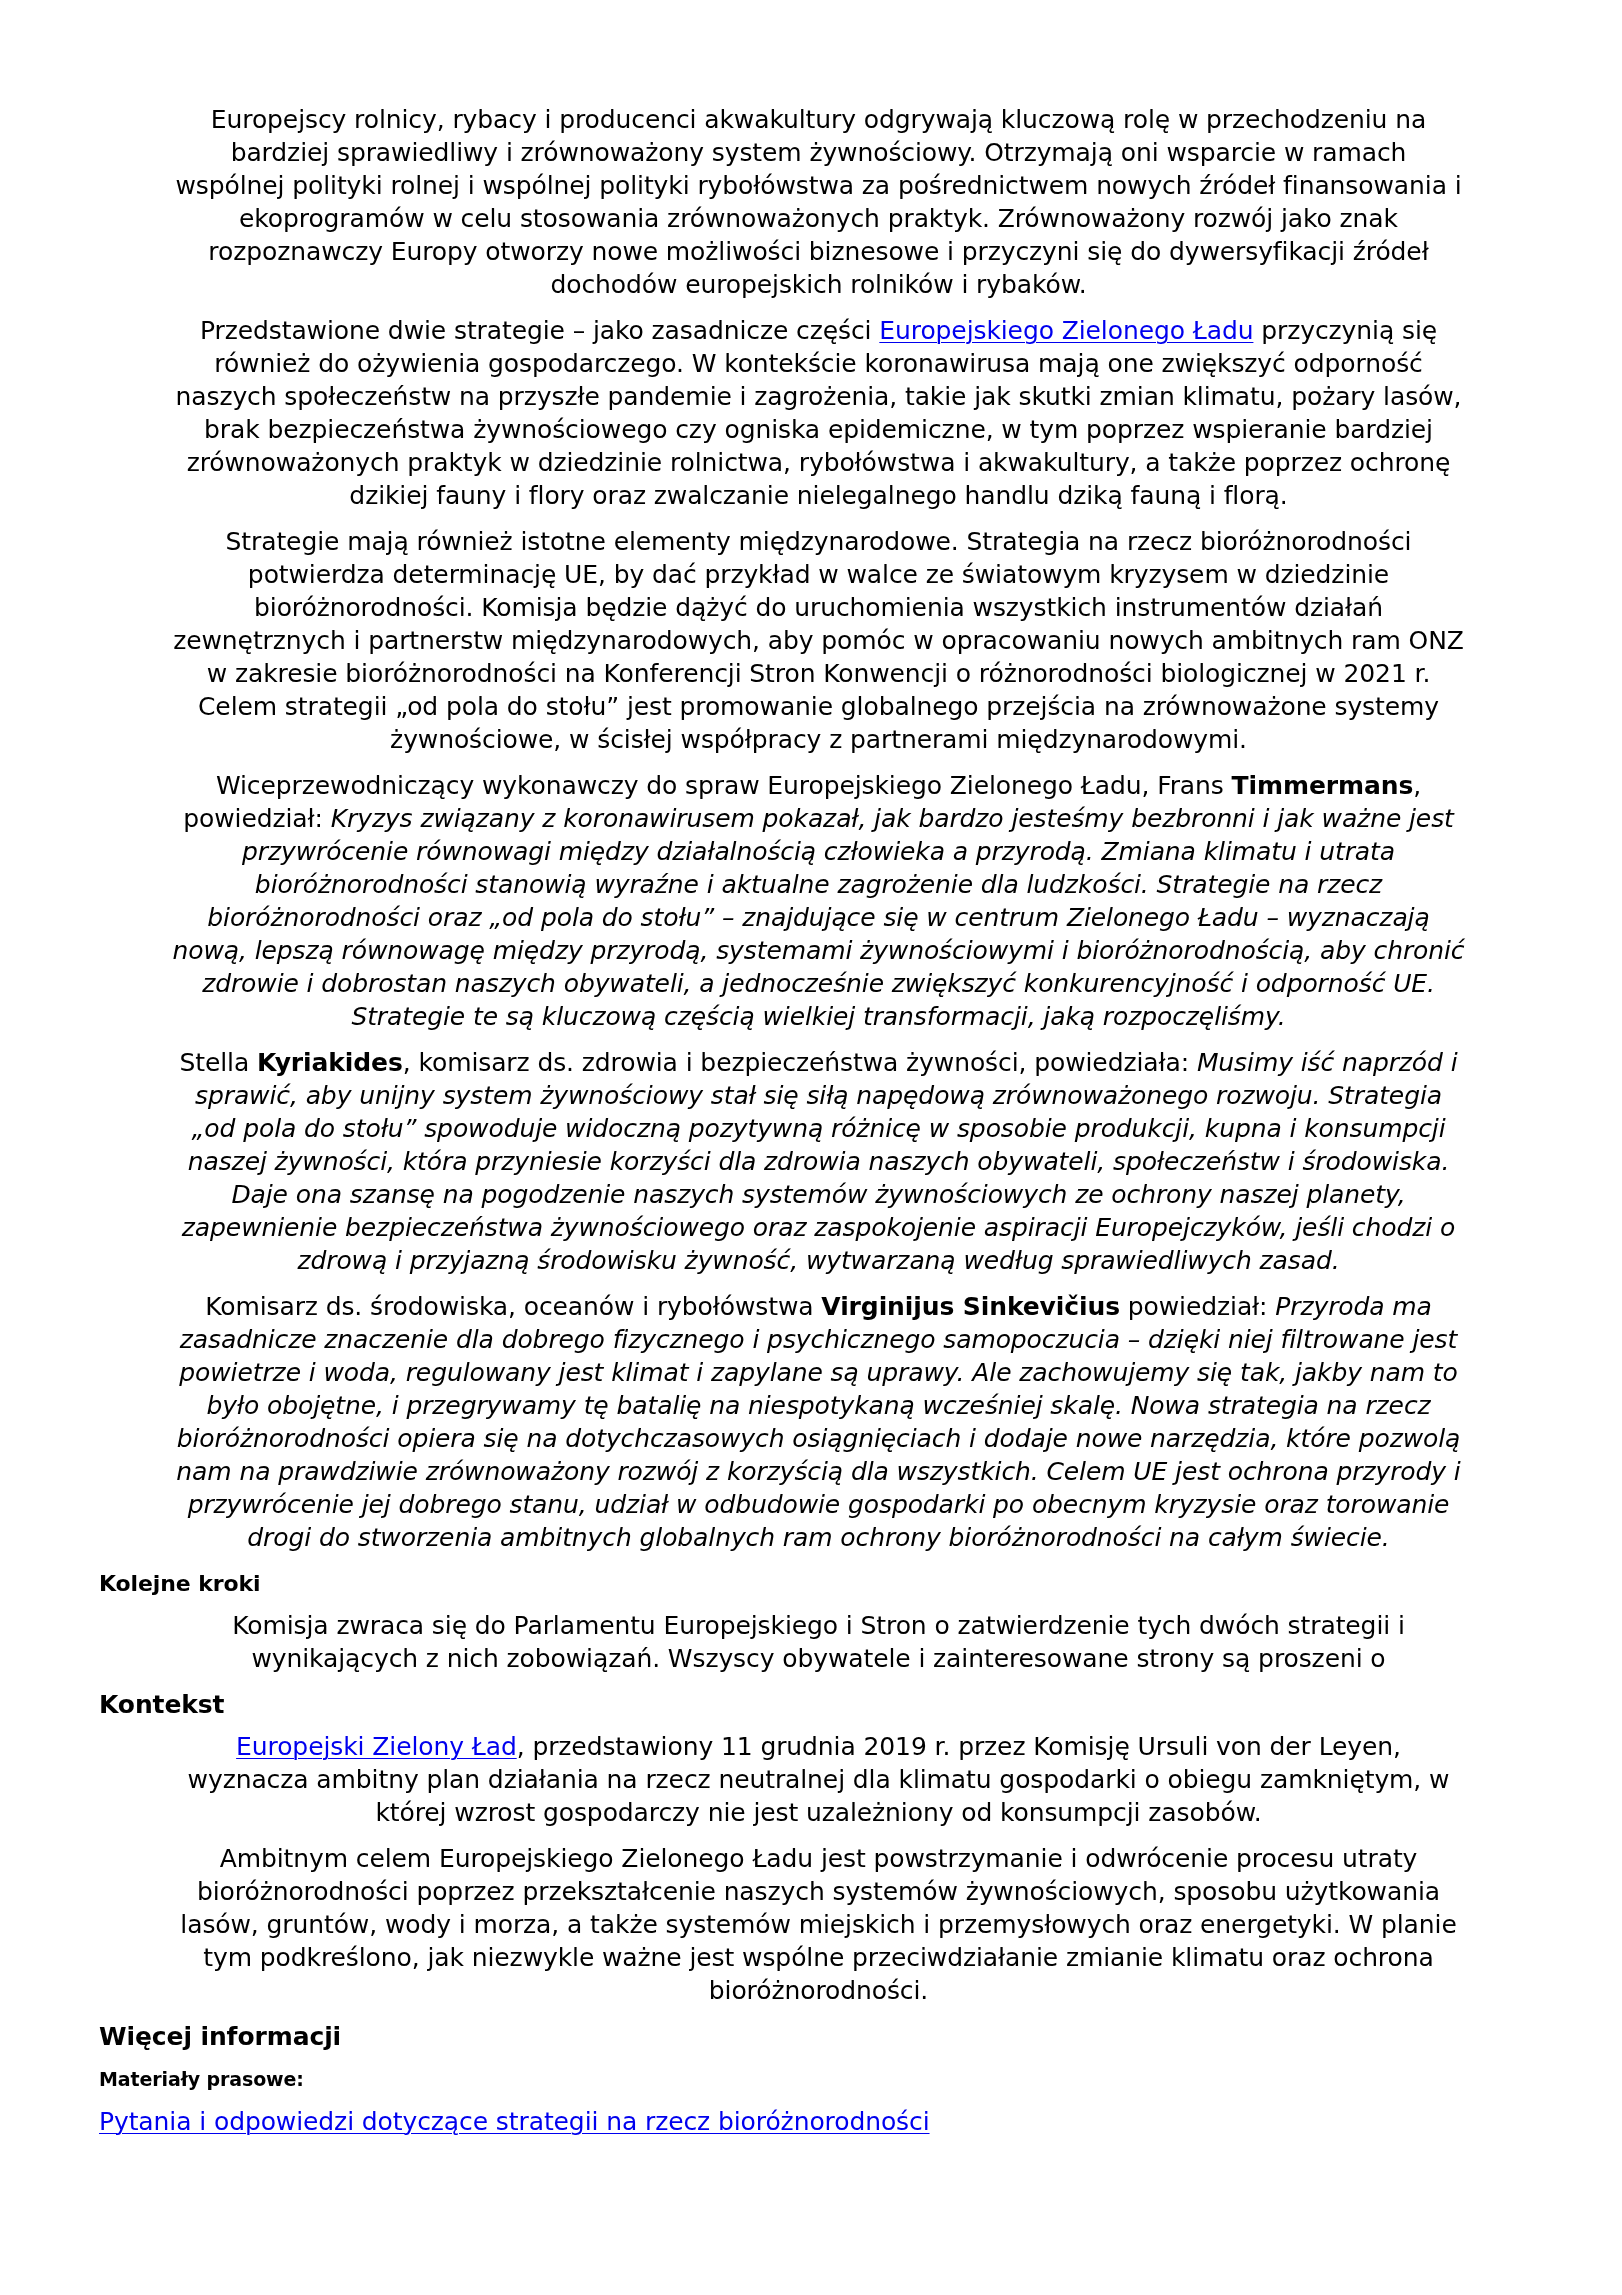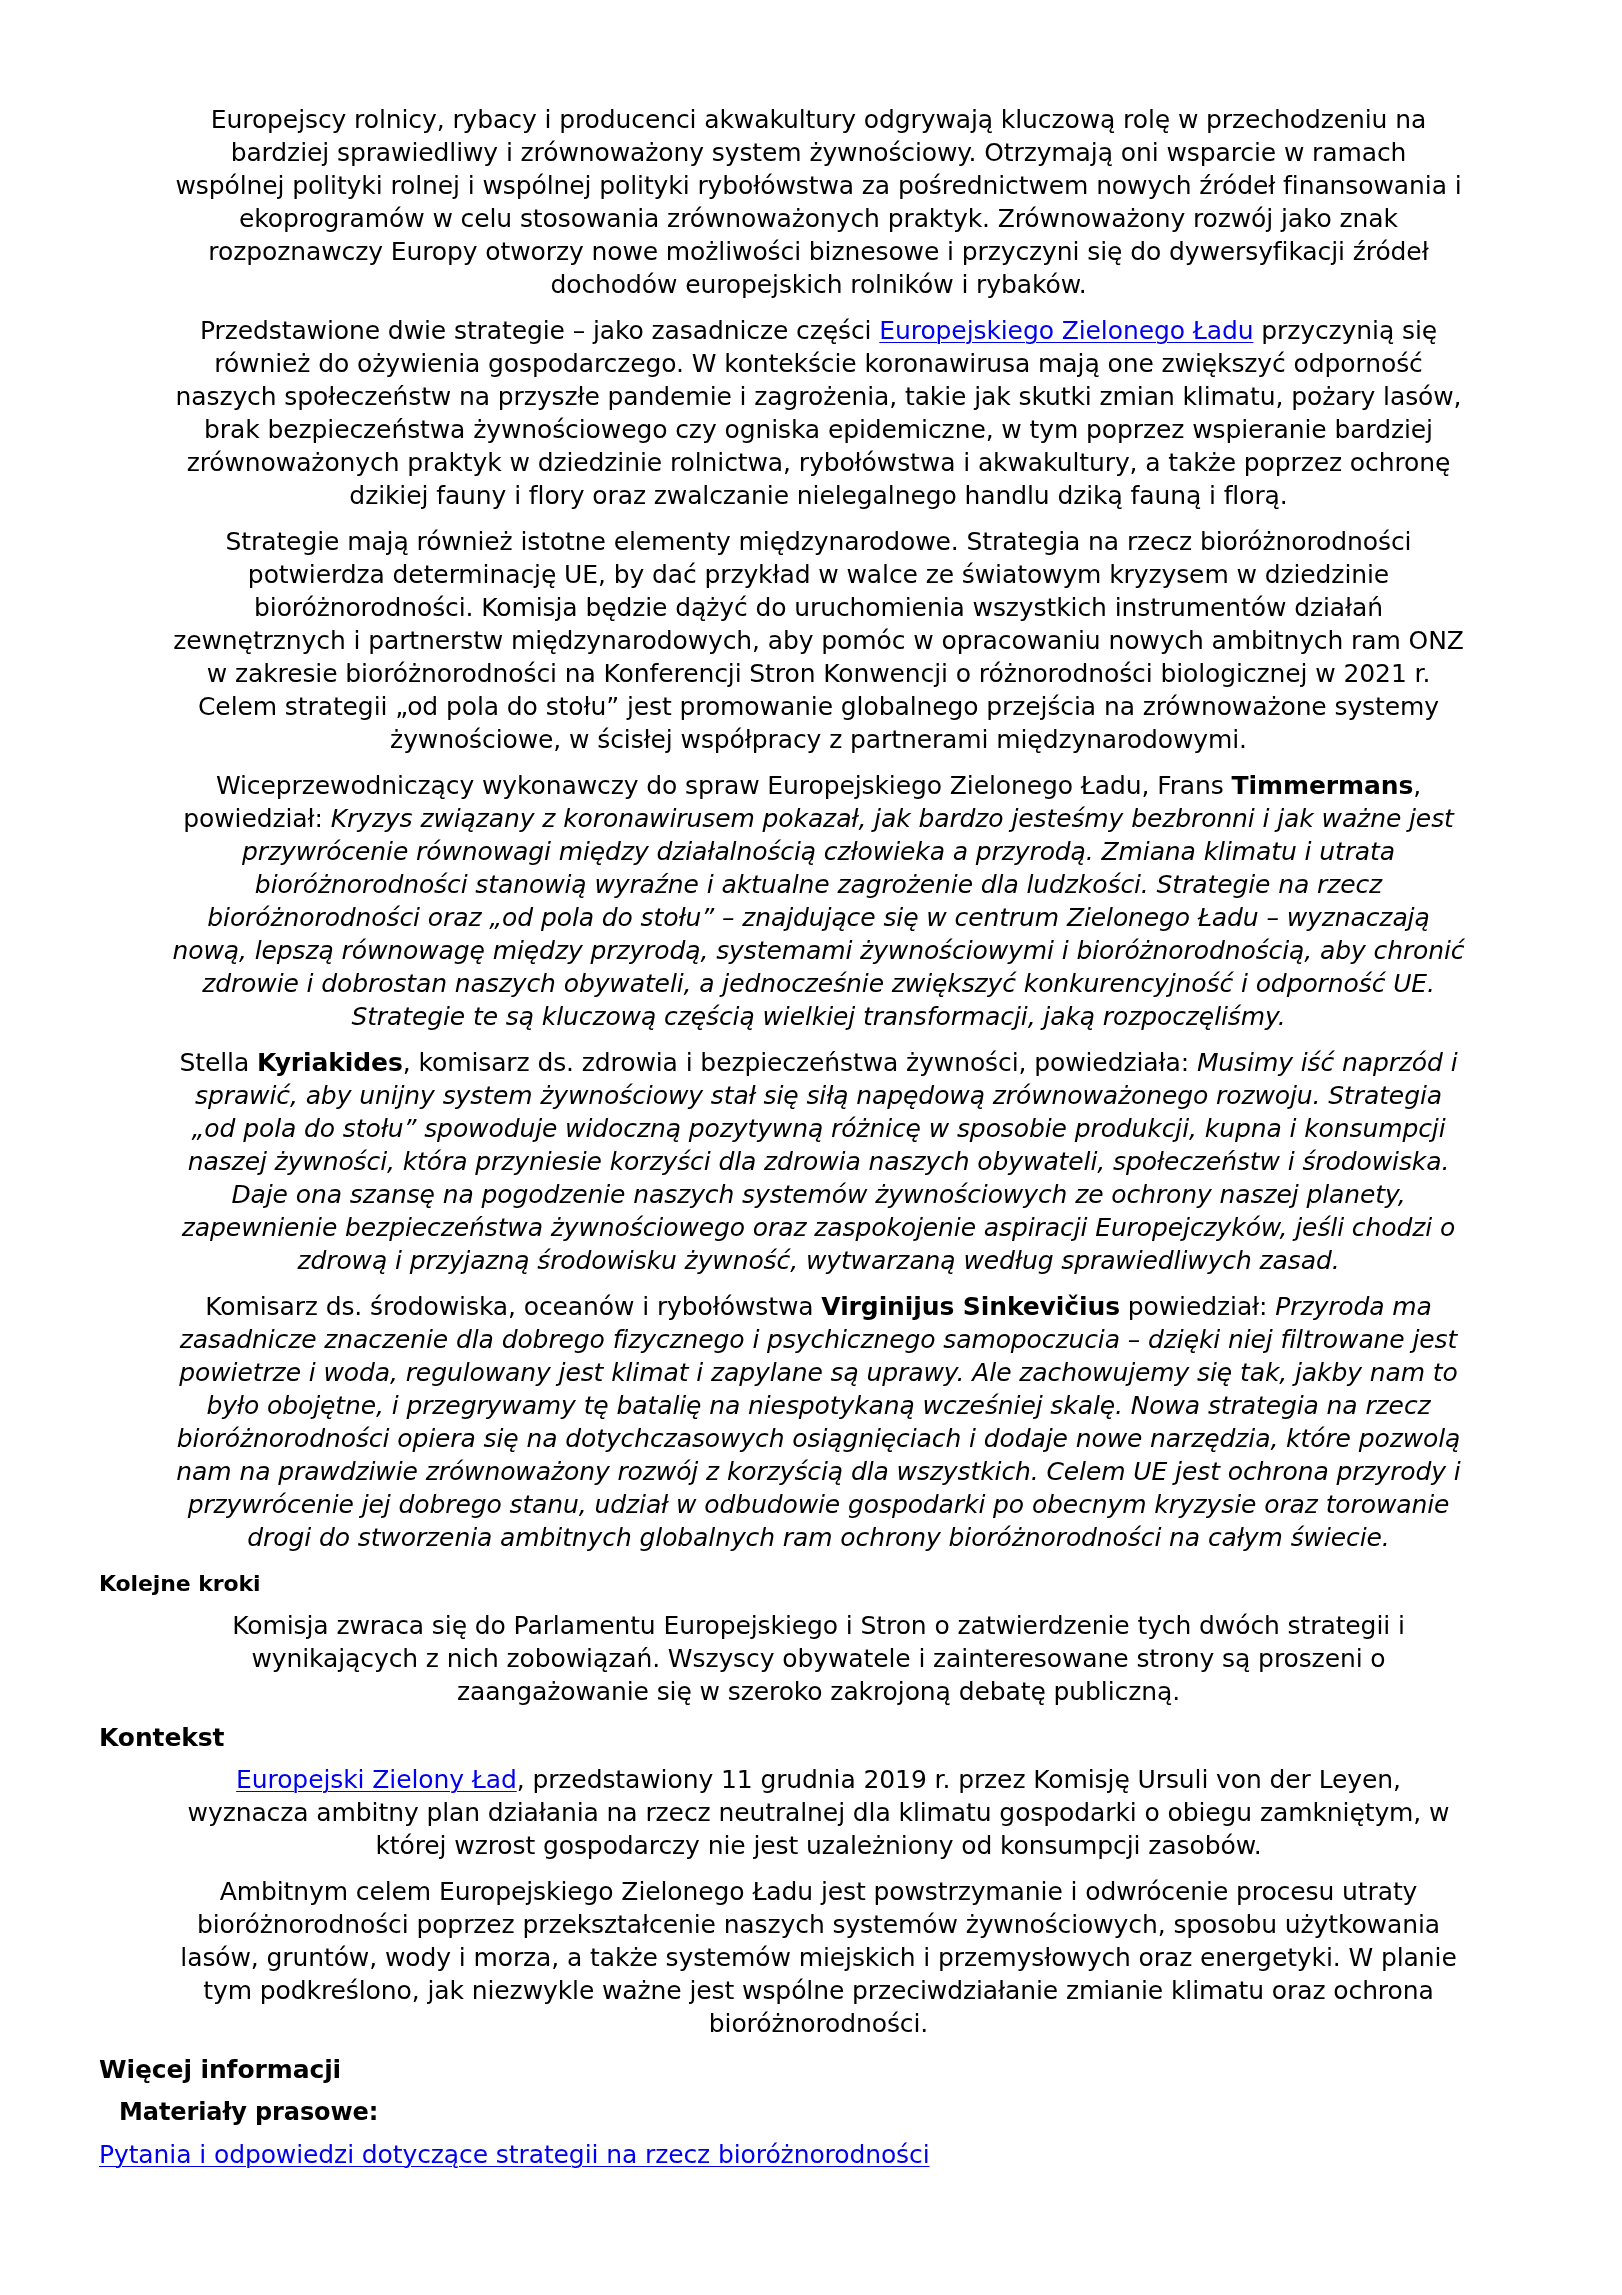--- a/index.html
+++ b/index.html
@@ -98,37 +98,36 @@
     <em class="line">bioróżnorodności opiera się na dotychczasowych osiągnięciach i dodaje nowe narzędzia, które pozwolą</em>
     <em class="line">nam na prawdziwie zrównoważony rozwój z korzyścią dla wszystkich. Celem UE jest ochrona przyrody i</em>
     <em class="line">przywrócenie jej dobrego stanu, udział w odbudowie gospodarki po obecnym kryzysie oraz torowanie</em>
     <em class="line">drogi do stworzenia ambitnych globalnych ram ochrony bioróżnorodności na całym świecie.</em>
   </p>
 
   <h2 class="heading heading-tight" style="font-size:22px;line-height:33px;">Kolejne kroki</h2>
   <p class="para">
     <span class="line">Komisja zwraca się do Parlamentu Europejskiego i Stron o zatwierdzenie tych dwóch strategii i</span>
     <span class="line">wynikających z nich zobowiązań. Wszyscy obywatele i zainteresowane strony są proszeni o</span>
-    <span class="line">zaangażowanie się w szeroko zakrojoną debatę publiczną.</span>
   </p>
 
   <h2 class="heading heading-tight" style="font-size:25px;line-height:33px;">Kontekst</h2>
   <p class="para">
     <span class="line"><a class="link" href="#">Europejski Zielony Ład</a><span>, przedstawiony 11 grudnia 2019 r. przez Komisję Ursuli von der Leyen,</span></span>
     <span class="line">wyznacza ambitny plan działania na rzecz neutralnej dla klimatu gospodarki o obiegu zamkniętym, w</span>
     <span class="line">której wzrost gospodarczy nie jest uzależniony od konsumpcji zasobów.</span>
   </p>
   <p class="para">
     <span class="line">Ambitnym celem Europejskiego Zielonego Ładu jest powstrzymanie i odwrócenie procesu utraty</span>
     <span class="line">bioróżnorodności poprzez przekształcenie naszych systemów żywnościowych, sposobu użytkowania</span>
     <span class="line">lasów, gruntów, wody i morza, a także systemów miejskich i przemysłowych oraz energetyki. W planie</span>
     <span class="line">tym podkreślono, jak niezwykle ważne jest wspólne przeciwdziałanie zmianie klimatu oraz ochrona</span>
     <span class="line">bioróżnorodności.</span>
   </p>
 
   <h2 class="heading heading-tight" style="font-size:25px;line-height:33px;">Więcej informacji</h2>
-  <h3 class="heading heading-tight" style="font-size:24px;line-height:33px;margin-left:20px;">Materiały prasowe:</h3>
+  <h3 class="heading heading-tight" style="font-size:19px;line-height:33px;">Materiały prasowe:</h3>
   <p class="para">
     <a class="link line" href="#" style="display:inline-block;">Pytania i odpowiedzi dotyczące strategii na rzecz bioróżnorodności</a>
   </p>
 
 </div>
 
 
 </body></html>

